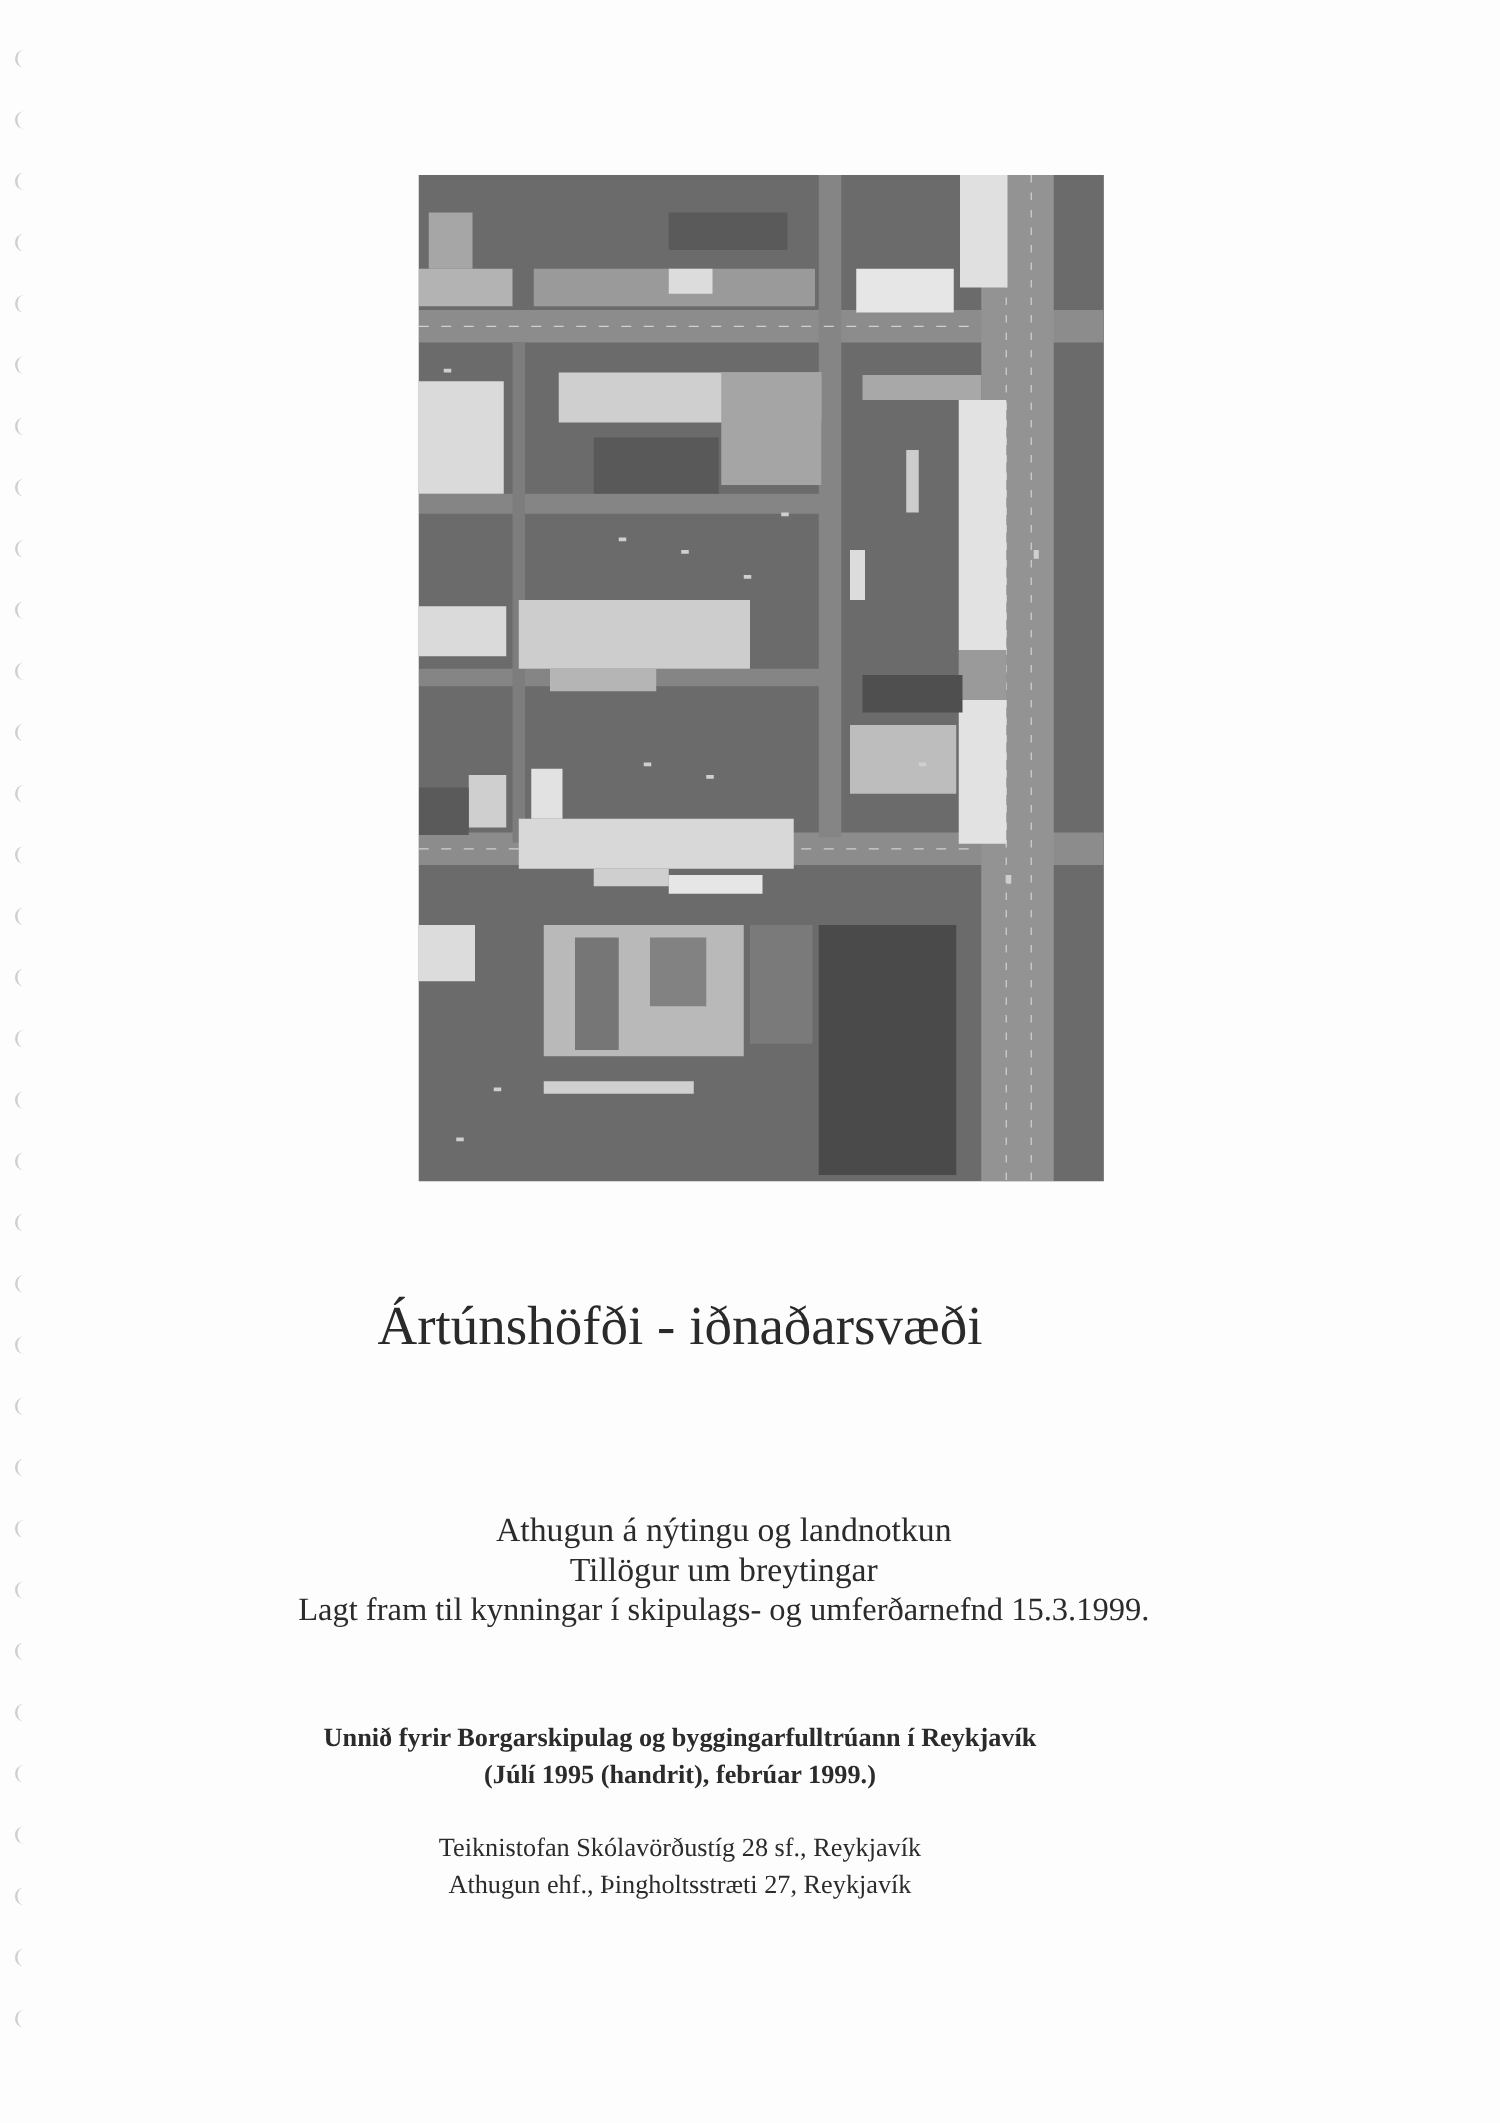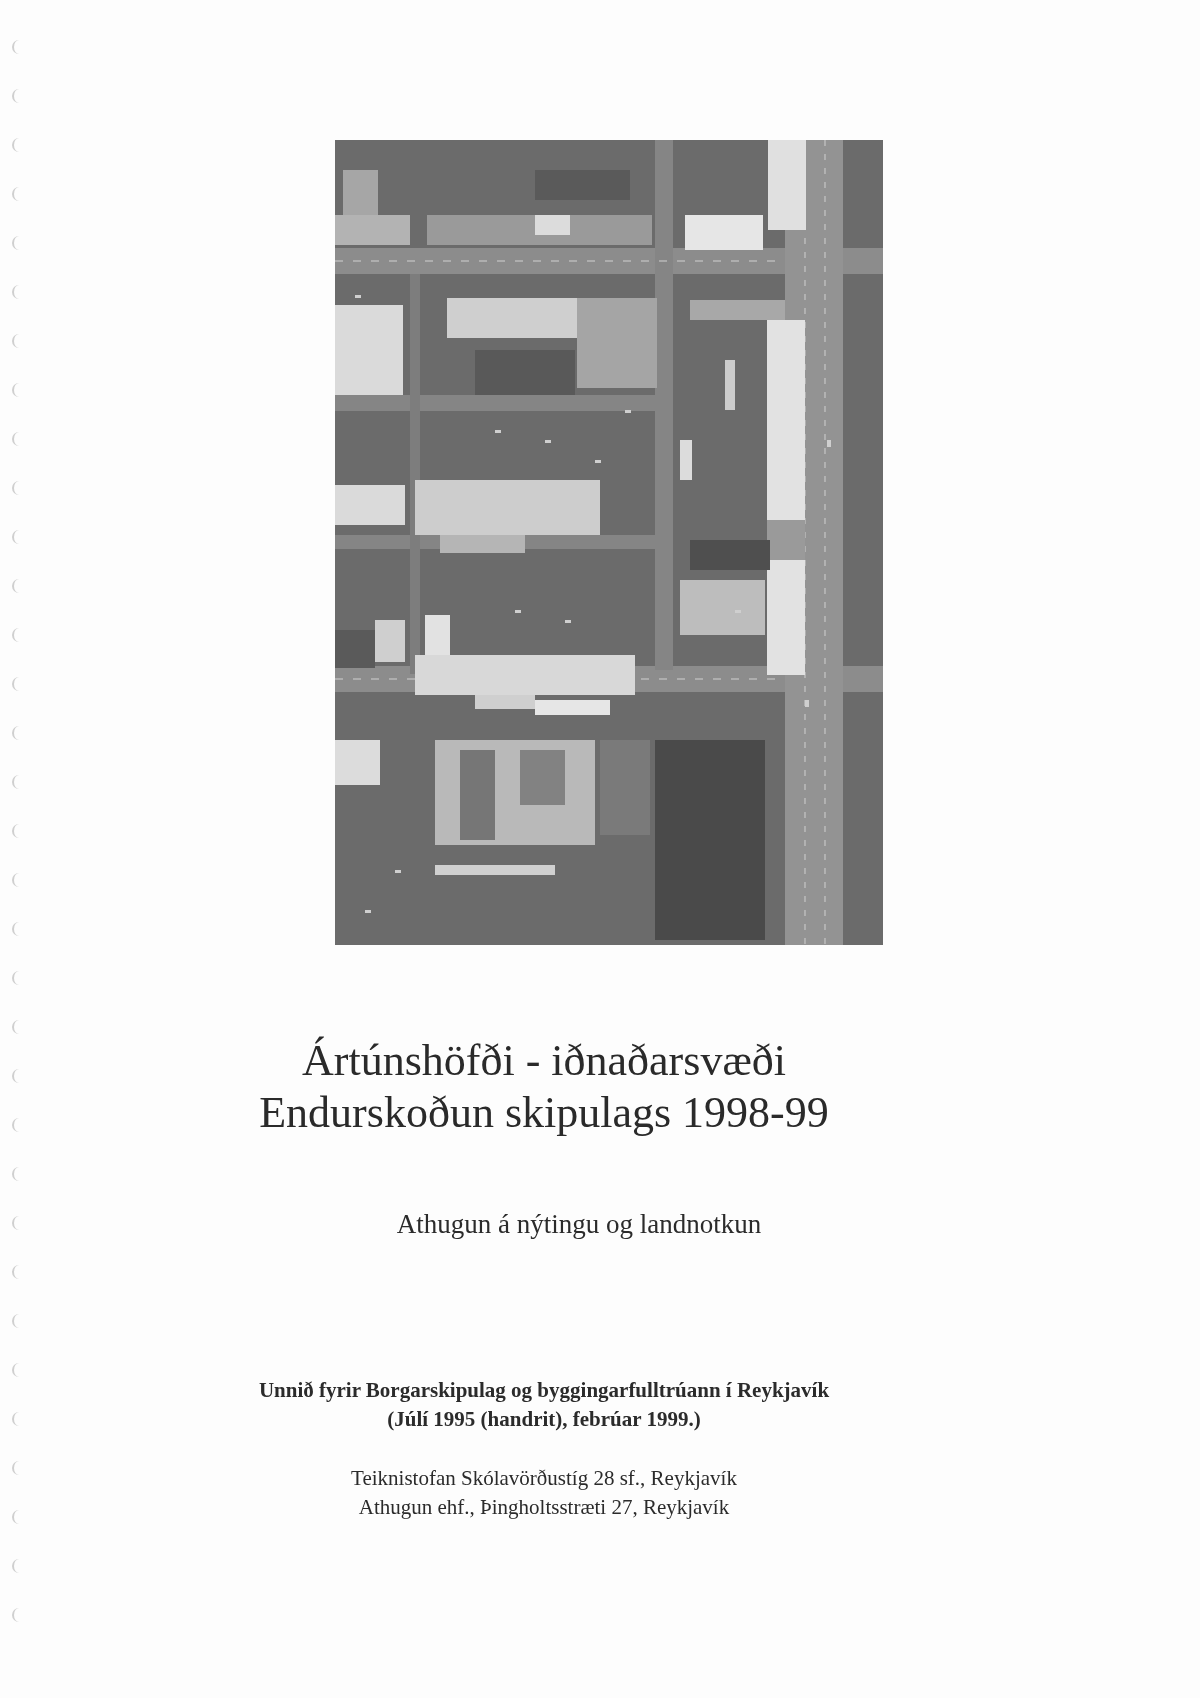--- a/index.html
+++ b/index.html
@@ -135,25 +135,26 @@
       <rect x="60" y="730" width="6" height="3"></rect>
         <rect x="30" y="770" width="6" height="3"></rect>
       <rect x="470" y="560" width="4" height="7"></rect>
         <rect x="492" y="300" width="4" height="7"></rect>
     </g>
   </svg>
 </div>
 
 <div class="title-block title">
   <span class="line">Ártúnshöfði - iðnaðarsvæði</span>
-  <span class="line">Endurskoðun skipulags 1998-99</span>
 </div>
 
 <div class="title-block subtitle">
   <span class="line">Athugun á nýtingu og landnotkun</span>
+  <span class="line">Tillögur um breytingar</span>
+  <span class="line small">Lagt fram til kynningar í skipulags- og umferðarnefnd 15.3.1999.</span>
 </div>
 
 <div class="title-block credits">
   <span class="line">Unnið fyrir Borgarskipulag og byggingarfulltrúann í Reykjavík</span>
   <span class="line">(Júlí 1995 (handrit), febrúar 1999.)</span>
 </div>
 
 <div class="title-block offices">
   <span class="line">Teiknistofan Skólavörðustíg 28 sf., Reykjavík</span>
   <span class="line">Athugun ehf., Þingholtsstræti 27, Reykjavík</span>

